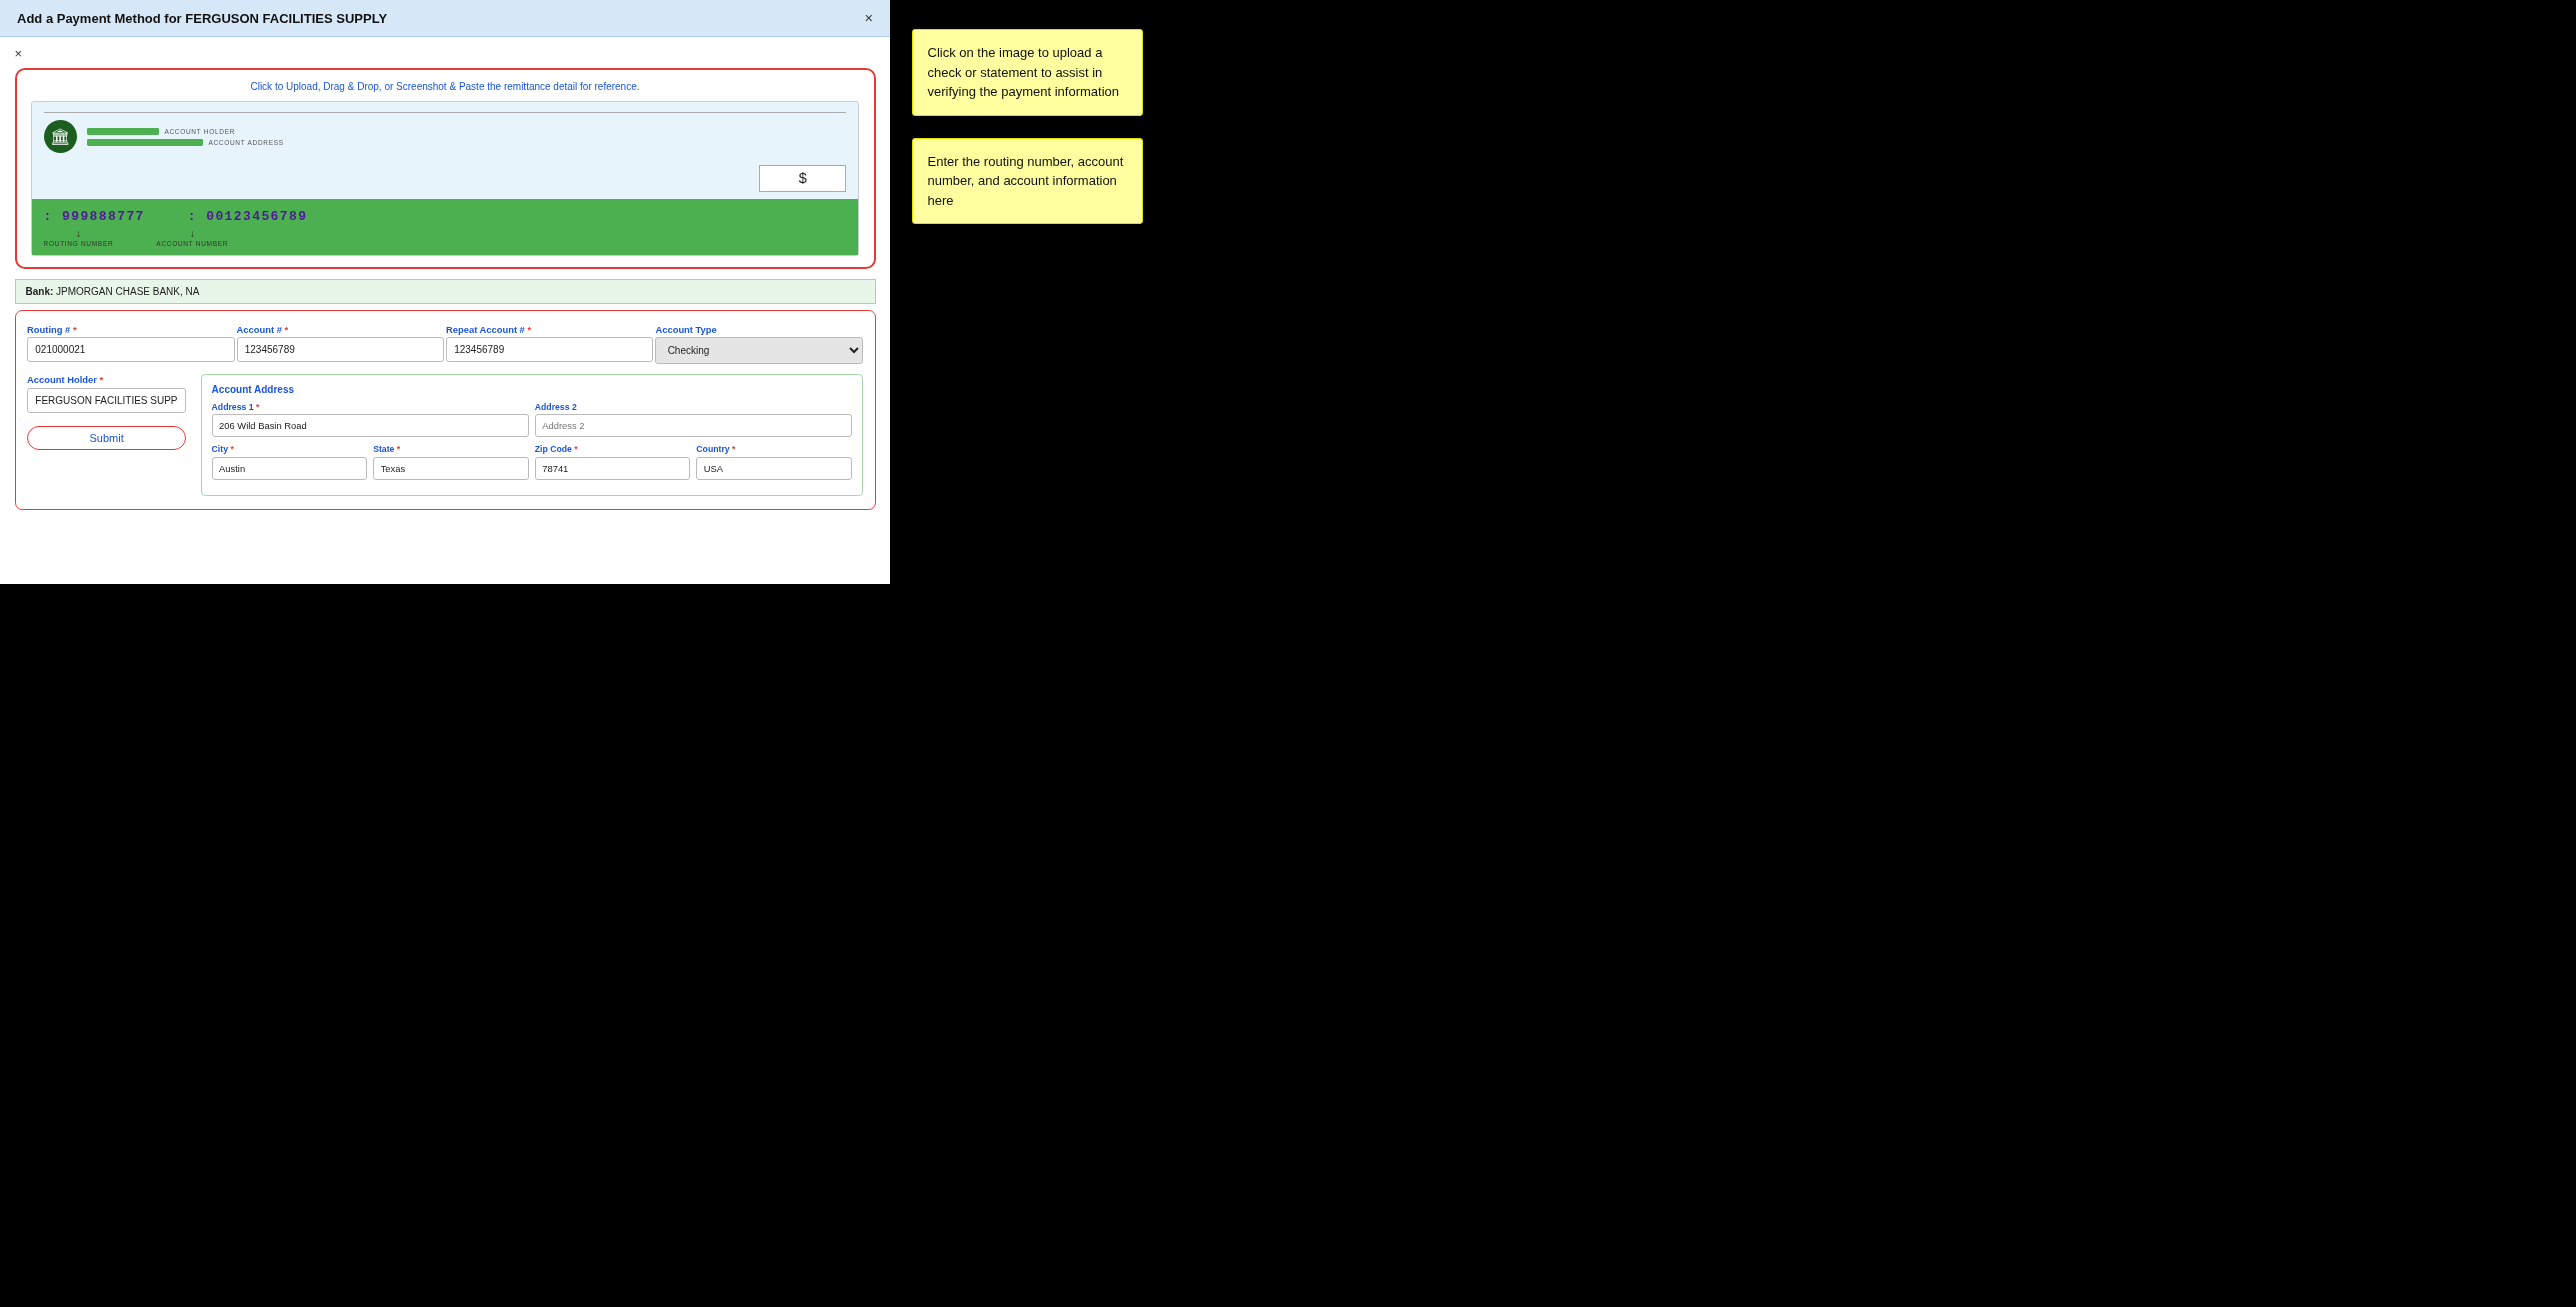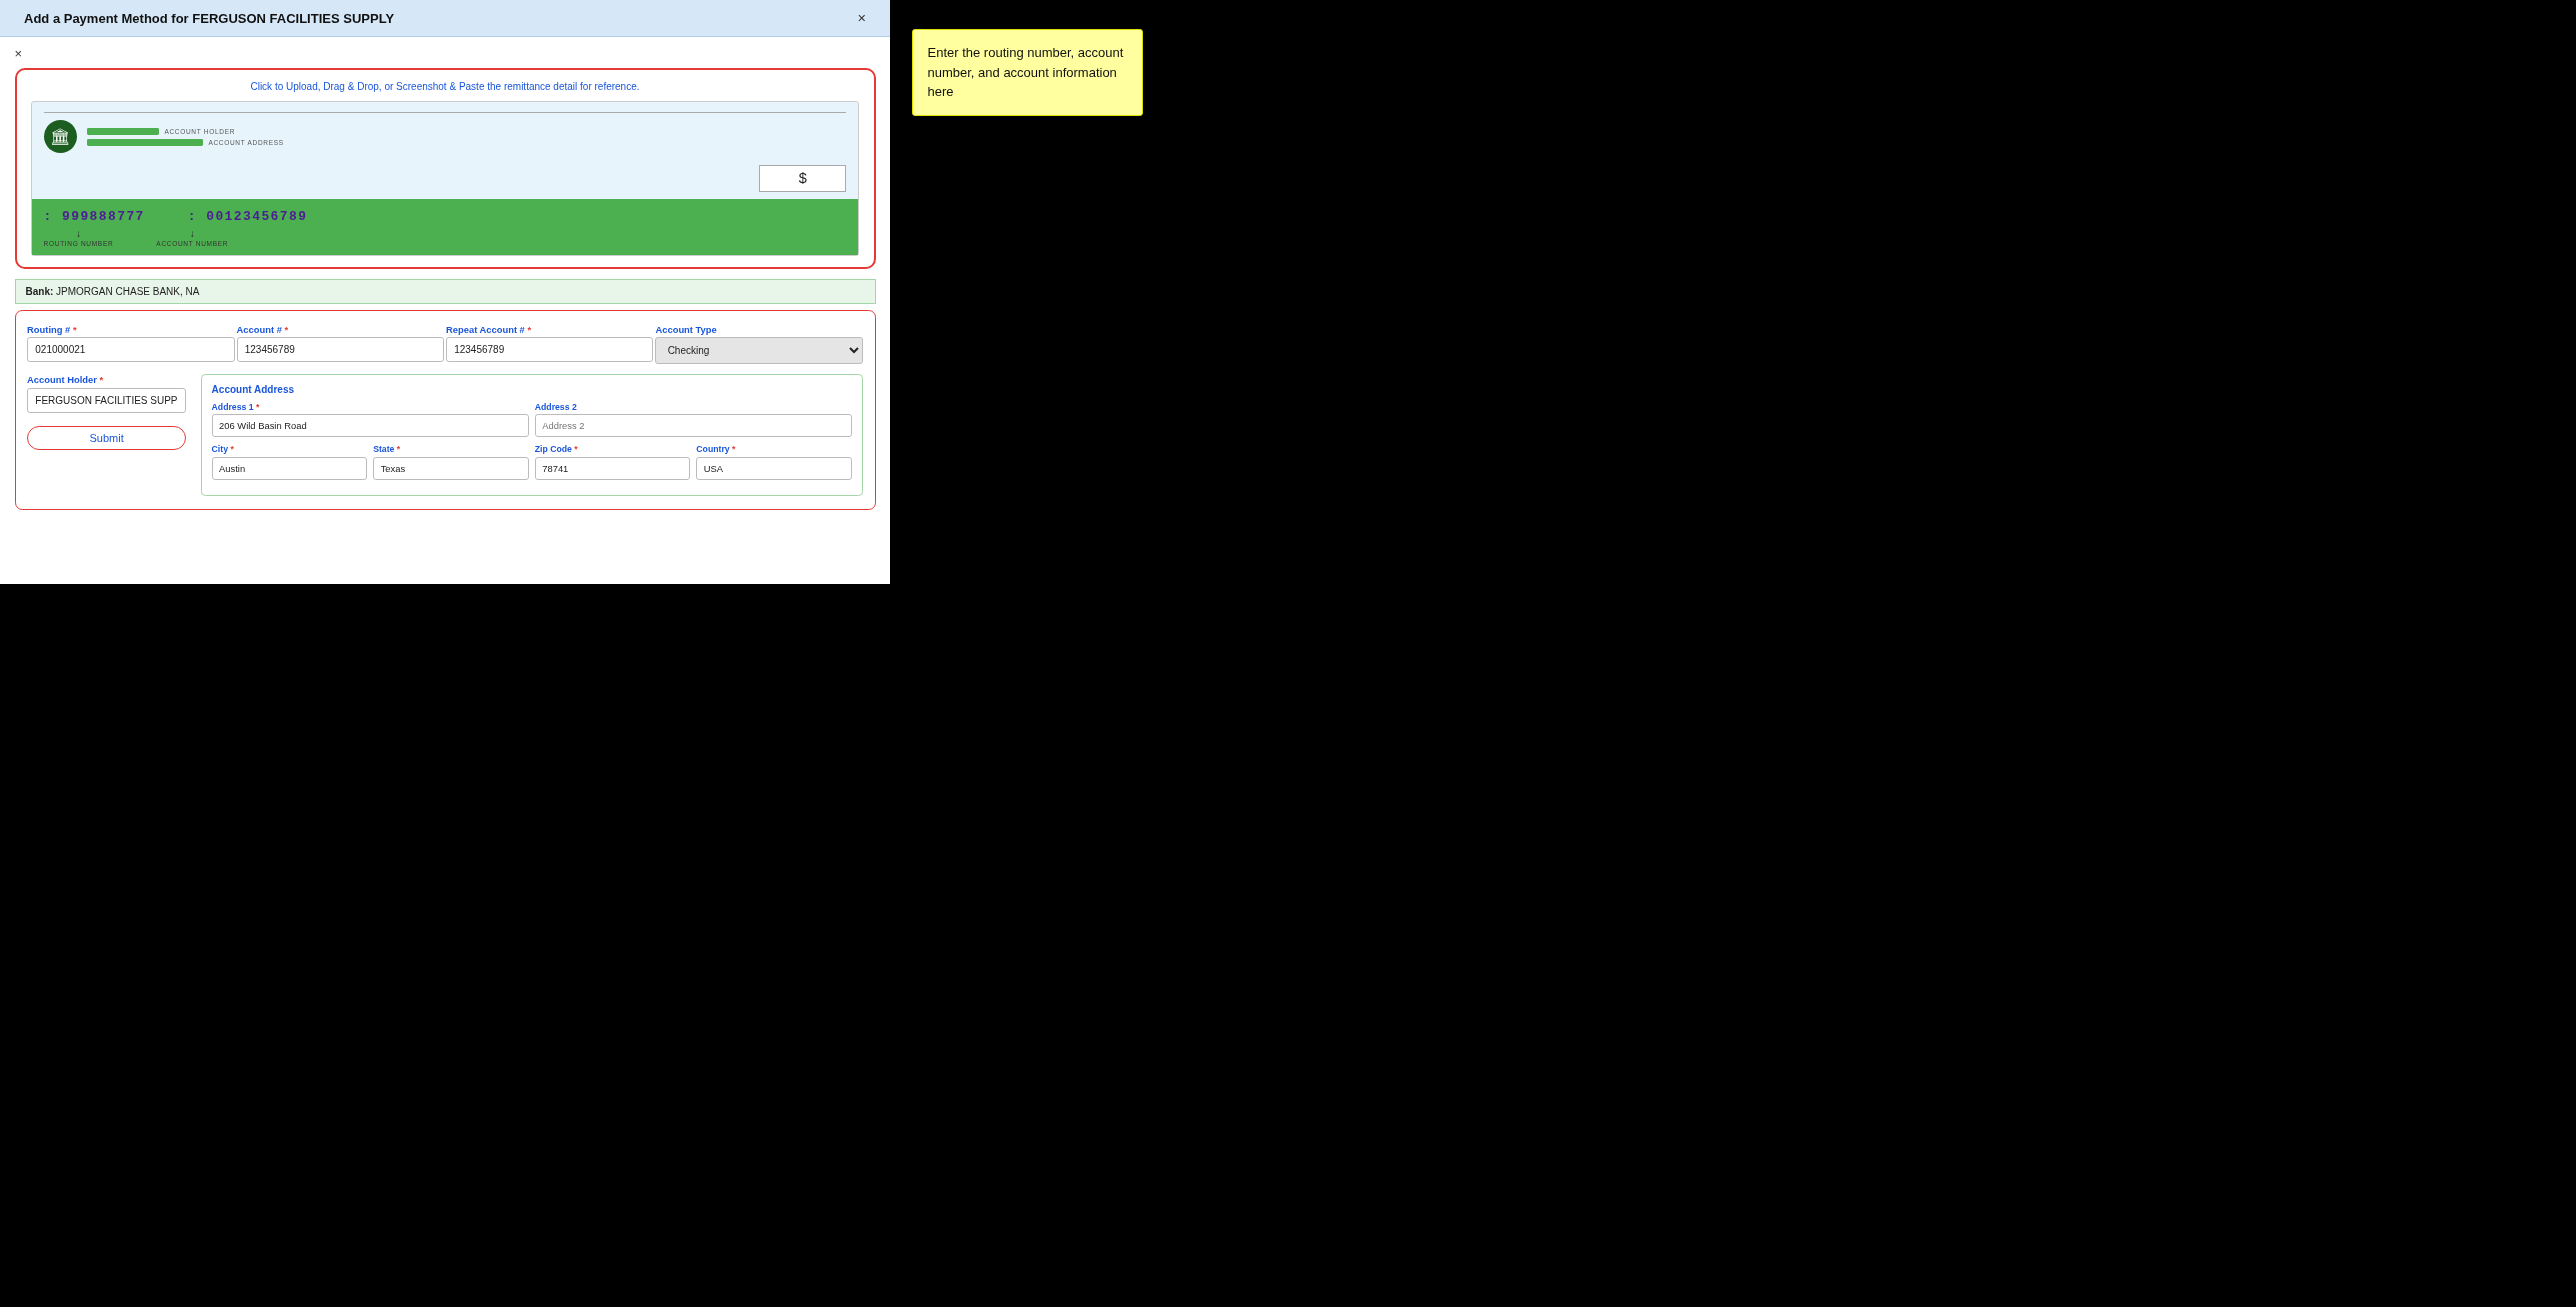--- a/index.html
+++ b/index.html
@@ -18,21 +18,21 @@
       width: 100%;
     }
     .modal {
       background: #fff;
       width: 890px;
       min-height: 584px;
       flex-shrink: 0;
     }
     .modal-header {
       background: #d6e8f7;
-      padding: 10px 24px;
+      padding: 10px 17px;
       display: flex;
       justify-content: space-between;
       align-items: center;
       border-bottom: 0.7px solid #b0cce8;
     }
     .modal-title {
       font-size: 13px;
       font-weight: bold;
       color: #111;
     }
@@ -453,17 +453,20 @@
               </div>
             </div>
           </div>
         </div>
       </div>
     </div>
   </div>
 
   <div class="right-panel">
     <div class="tooltip-box">
+      <span>Click on the image to upload a check or statement to assist in verifying the payment information</span>
+    </div>
+    <div class="tooltip-box">
       <span>Enter the routing number, account number, and account information here</span>
     </div>
   </div>
 </div>
 
 
 </body></html>

